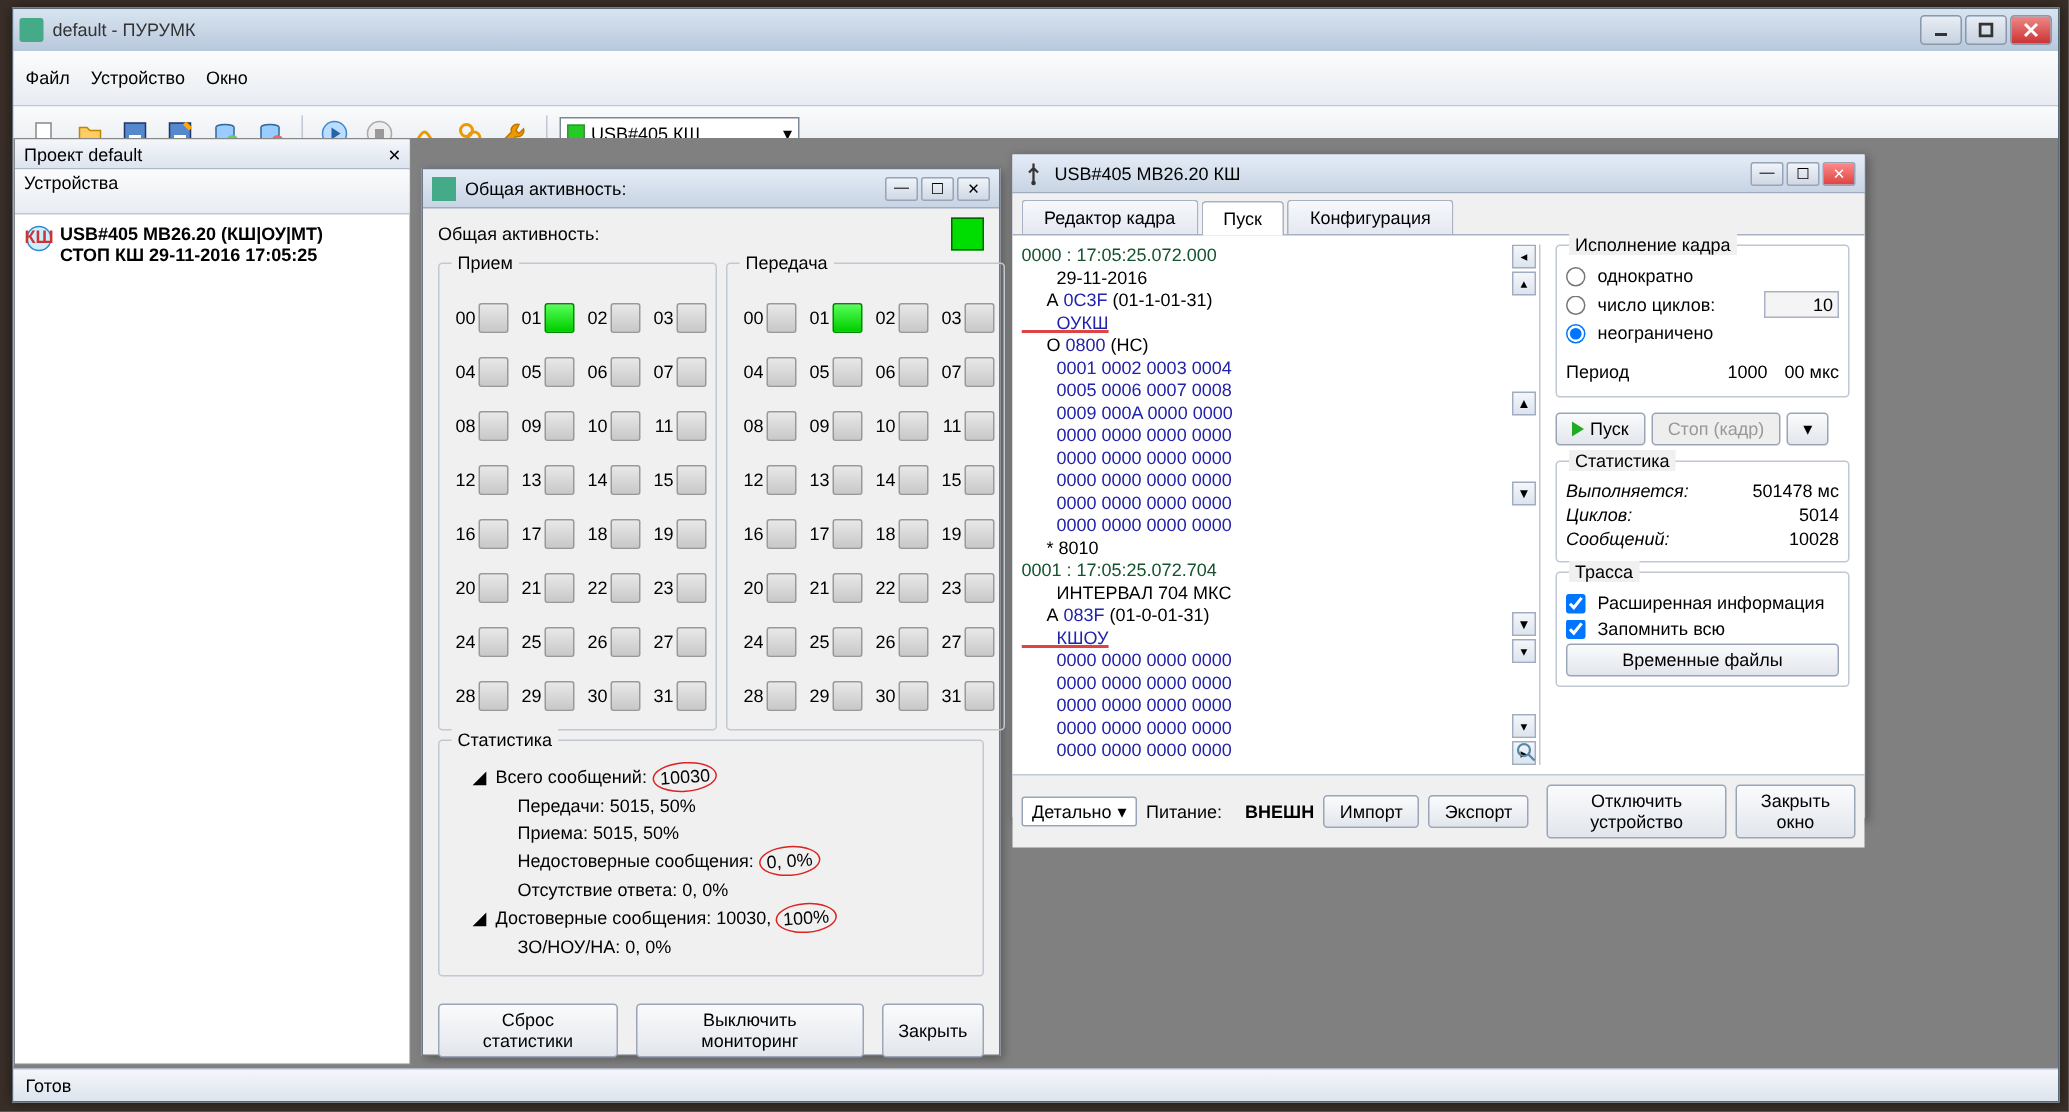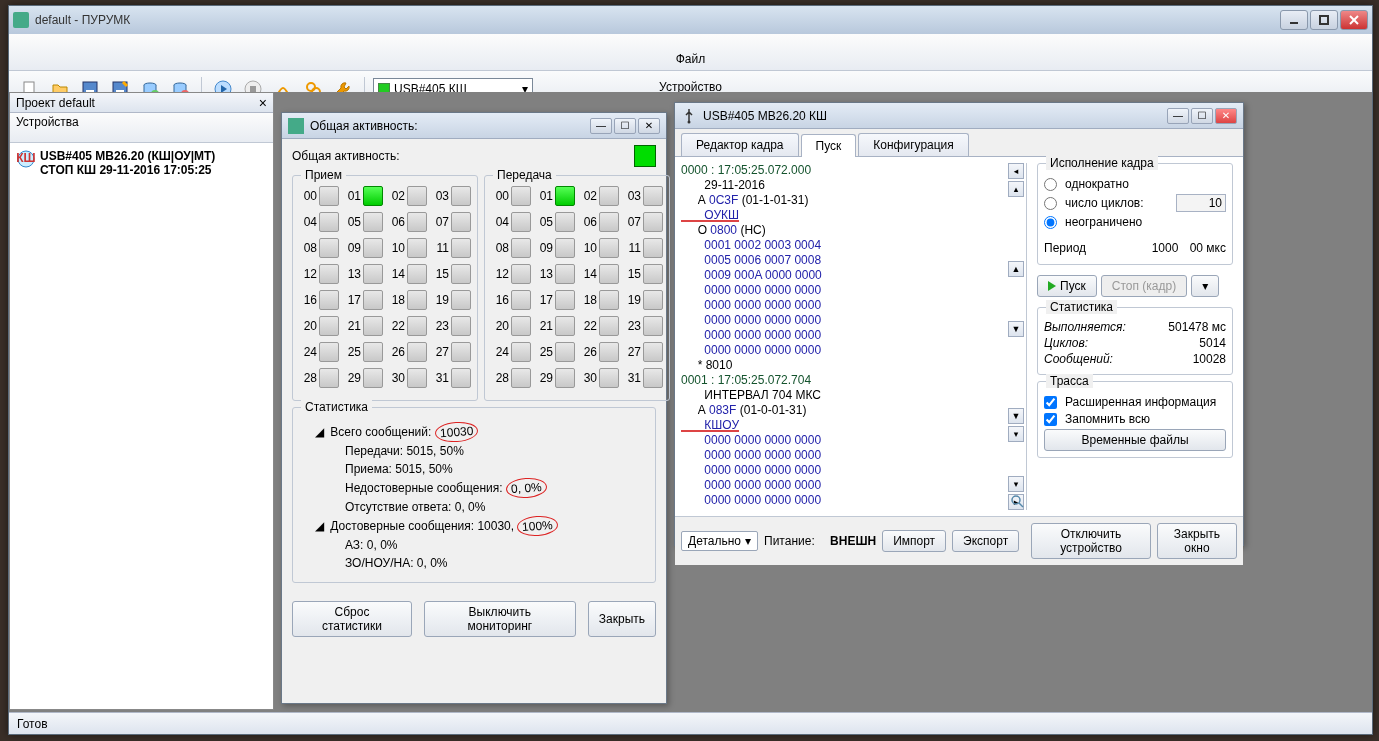--- a/index.html
+++ b/index.html
@@ -8,21 +8,21 @@
 
 .main-window { position: absolute; left: 8px; top: 5px; width: 1365px; height: 730px; background: #fff; border: 1px solid #5a6a7a; box-shadow: 0 0 8px rgba(0,0,0,0.5); }
 .titlebar { height: 28px; background: linear-gradient(to bottom, #d8e4f0, #b8c8dc); display: flex; align-items: center; padding: 0 4px; }
 .titlebar .icon { width: 16px; height: 16px; margin-right: 6px; background: #4a8; border-radius: 2px; }
 .titlebar .title { flex: 1; color: #333; }
 .win-controls { display: flex; gap: 2px; }
 .win-btn { width: 28px; height: 20px; background: linear-gradient(to bottom, #e8edf5, #c8d2e0); border: 1px solid #8a98ac; border-radius: 3px; display: flex; align-items: center; justify-content: center; cursor: pointer; }
 .win-btn.close { background: linear-gradient(to bottom, #e88, #c33); color: #fff; }
 .win-btn svg { stroke: #333; stroke-width: 2; fill: none; }
 
-.menubar { height: 24px; background: linear-gradient(to bottom, #fcfcfc, #e8ecf2); border-bottom: 1px solid #c0c8d4; display: flex; align-items: center; padding: 18px 8px; gap: 14px; flex-direction: column; }
+.menubar { height: 24px; background: linear-gradient(to bottom, #fcfcfc, #e8ecf2); border-bottom: 1px solid #c0c8d4; display: flex; align-items: center; padding: 18px 8px; gap: 14px; }
 .menubar span { cursor: pointer; }
 
 .toolbar { height: 36px; background: linear-gradient(to bottom, #fafbfc, #e6eaf0); border-bottom: 1px solid #b8c2d0; display: flex; align-items: center; padding: 0 8px; gap: 4px; }
 .tool-btn { width: 26px; height: 26px; border: 1px solid transparent; border-radius: 3px; display: flex; align-items: center; justify-content: center; cursor: pointer; }
 .tool-sep { width: 1px; height: 24px; background: #c0c8d4; margin: 0 4px; }
 .device-select { display: flex; align-items: center; width: 160px; height: 22px; border: 1px solid #7a8898; background: #fff; padding: 0 4px; cursor: pointer; }
 .device-select .led { width: 12px; height: 12px; background: #2c2; margin-right: 4px; border: 1px solid #484; }
 .device-select .arrow { margin-left: auto; }
 
 .client { position: absolute; left: 0; top: 86px; right: 0; bottom: 22px; background: #808080; }
@@ -47,21 +47,21 @@
 
 
 .act-win { left: 272px; top: 20px; width: 386px; height: 592px; }
 .act-body { padding: 6px 10px; }
 .act-header-row { display: flex; align-items: center; margin-bottom: 8px; }
 .led-big { width: 22px; height: 22px; background: #0d0; border: 1px solid #060; margin-left: auto; }
 .groupbox { border: 1px solid #c0c8d4; border-radius: 3px; padding: 10px 6px 6px; position: relative; margin-bottom: 6px; }
 .groupbox > .legend { position: absolute; top: -8px; left: 8px; background: #f0f0f0; padding: 0 4px; }
 .grids { display: flex; gap: 6px; }
 .grid-half { flex: 1; }
-.grid-row { display: flex; gap: 4px; margin-bottom: 6px; }
+.grid-row { display: flex; gap: 4px; margin-bottom: 6px; margin-top: 16px; }
 .cell { display: flex; align-items: center; gap: 2px; }
 .cell-num { width: 18px; text-align: right; }
 .cell-led { width: 20px; height: 20px; background: linear-gradient(to bottom, #e8e8e8, #c8c8c8); border: 1px solid #999; border-radius: 2px; }
 .cell-led.on { background: linear-gradient(to bottom, #5f5, #0c0); border-color: #080; }
 
 .stats-tree { padding: 4px 2px; line-height: 1.5; }
 .stats-tree .row { display: flex; align-items: center; }
 .stats-tree .toggle { width: 12px; cursor: pointer; }
 .stats-tree .lvl1 { padding-left: 14px; }
 .stats-tree .lvl2 { padding-left: 44px; }
@@ -563,23 +563,20 @@
               </div>
             <div class="row lvl2">
                 <span>Приема: 5015, 50%</span>
               </div>
             <div class="row lvl2"><span>Недостоверные сообщения:</span>&nbsp;<span class="circle">0, 0%</span></div>
             <div class="row lvl2">
                 <span>Отсутствие ответа: 0, 0%</span>
               </div>
             <div class="row lvl1"><span class="toggle">◢</span>&nbsp;<span>Достоверные сообщения: 10030,</span>&nbsp;<span class="circle">100%</span></div>
             <div class="row lvl2">
-                <span>АЗ: 0, 0%</span>
-              </div>
-            <div class="row lvl2">
                 <span>ЗО/НОУ/НА: 0, 0%</span>
               </div>
           </div>
         </div>
       </div>
       <div class="act-footer">
         <button class="btn">Сброс статистики</button>
         <div class="spacer"></div>
         <button class="btn">Выключить мониторинг</button>
         <div class="spacer"></div>

